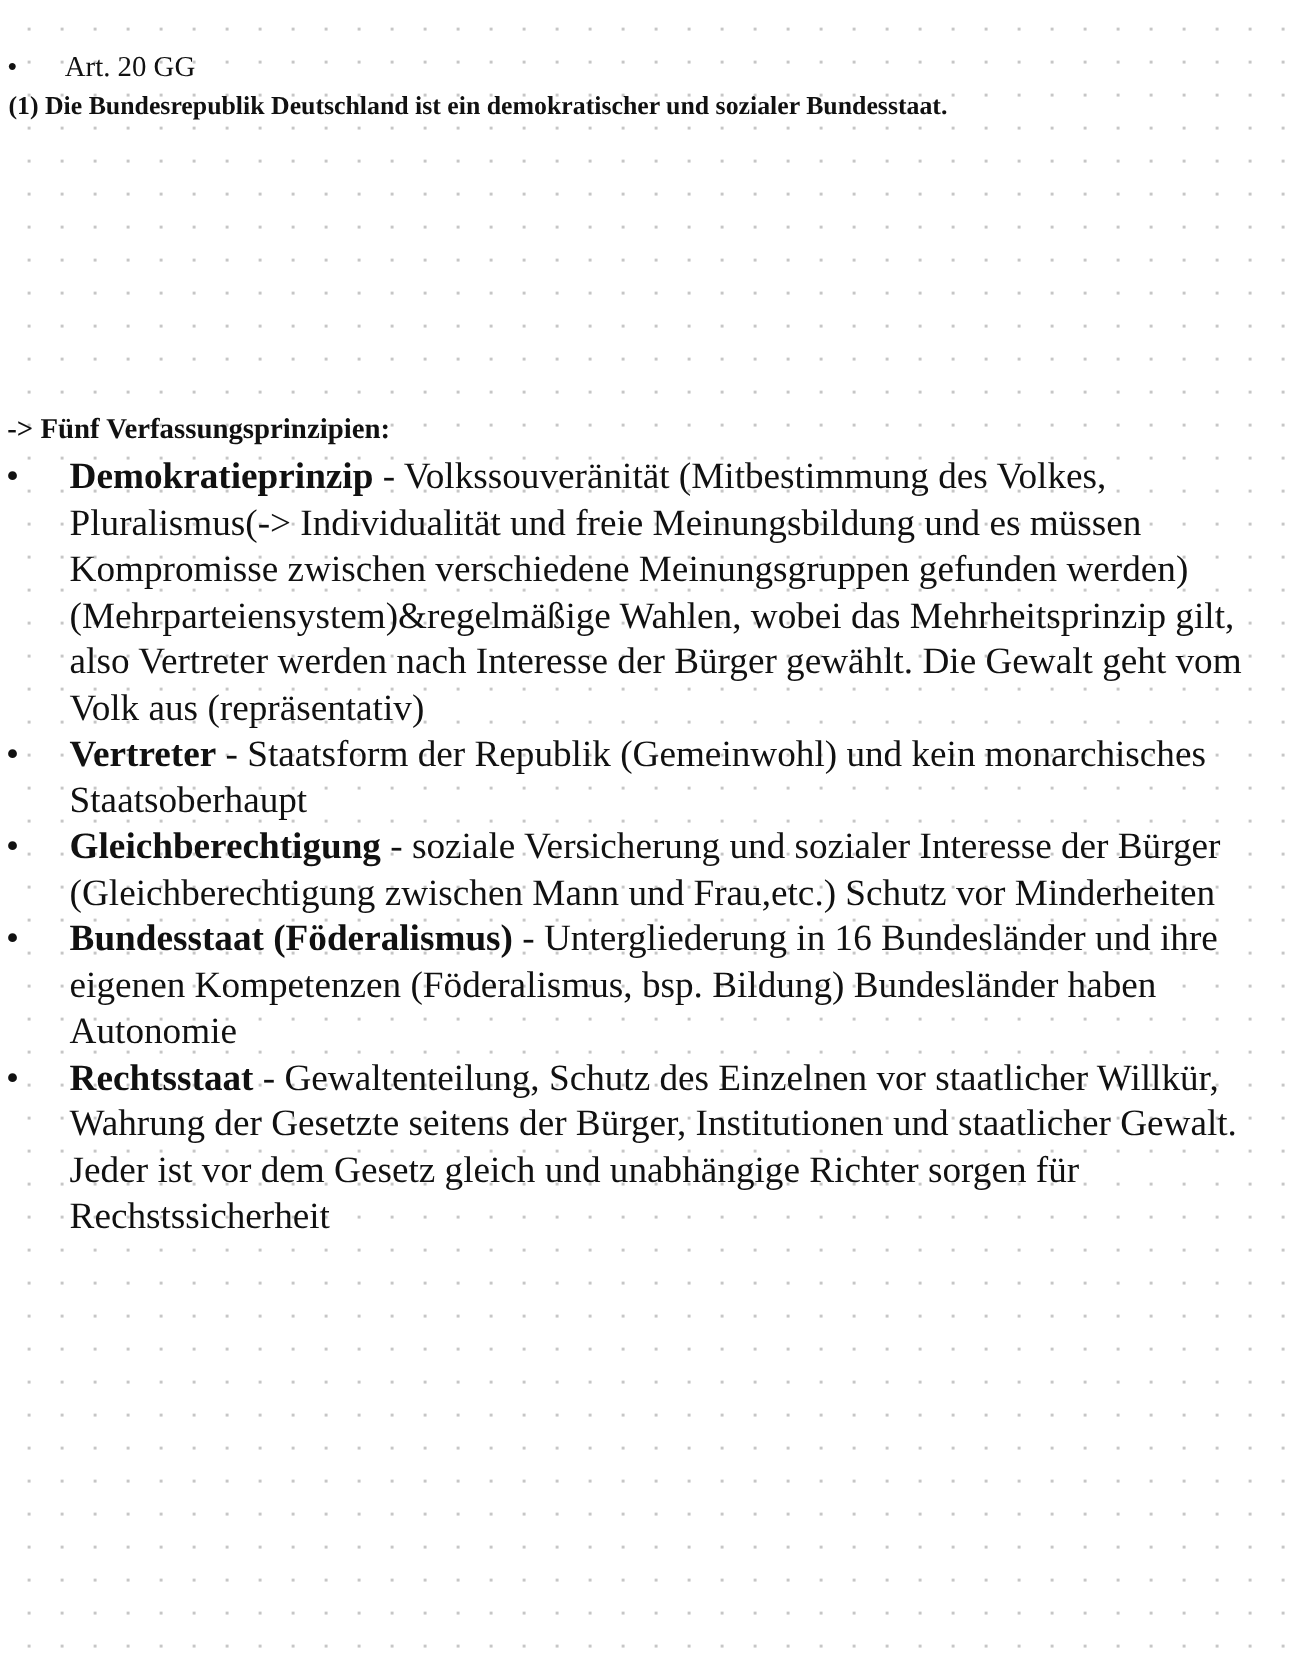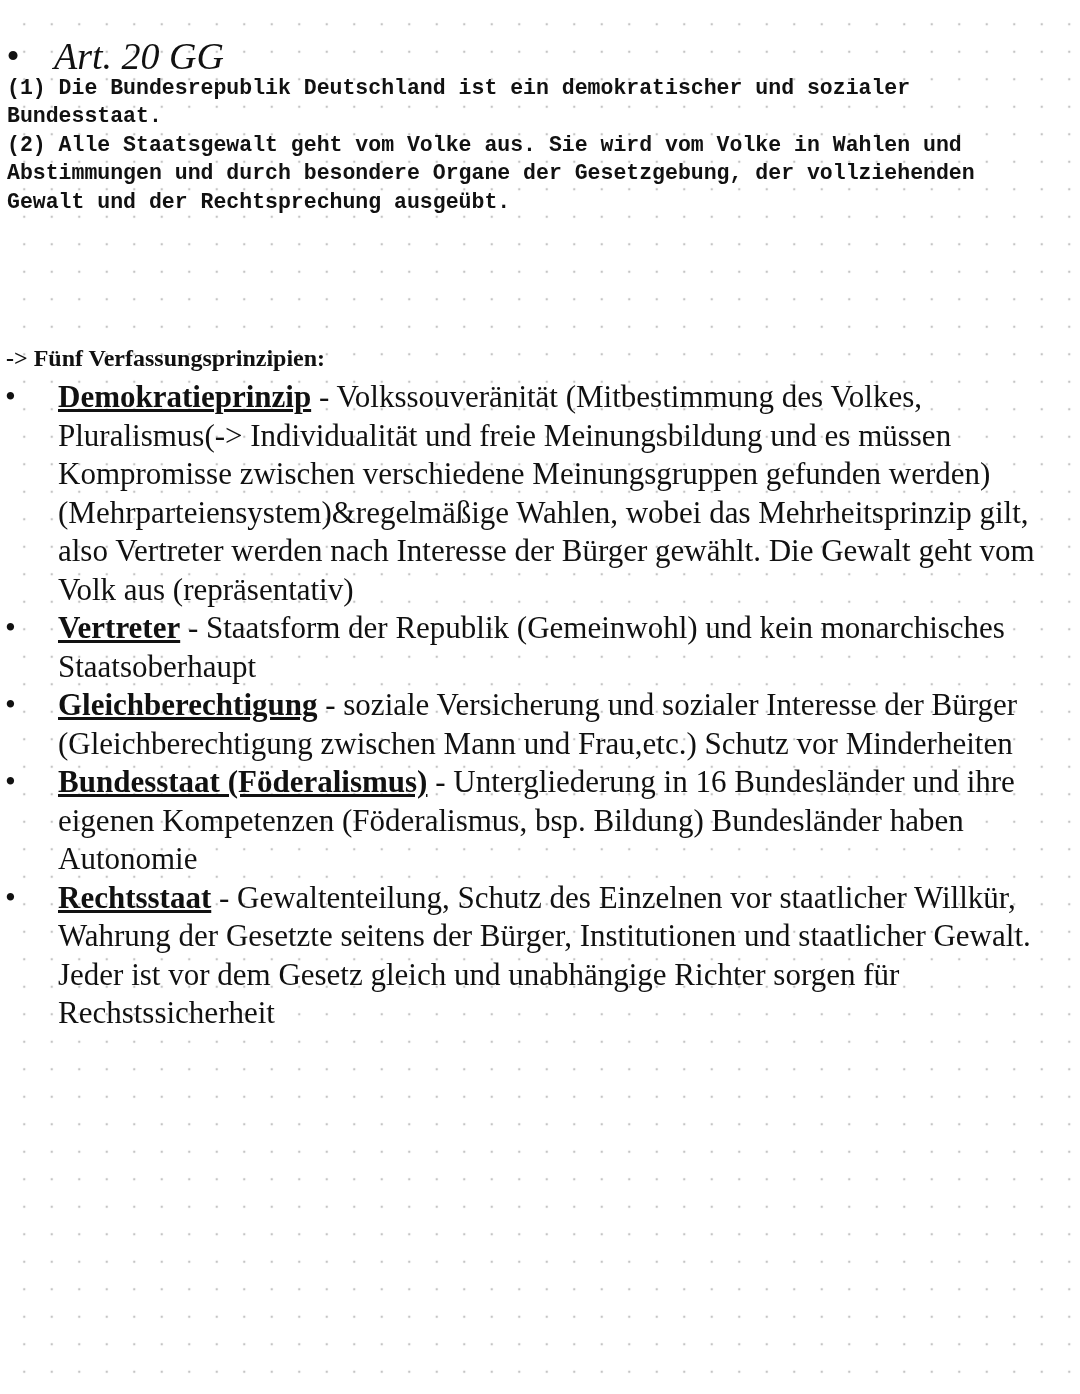--- a/index.html
+++ b/index.html
@@ -21,41 +21,39 @@
     .page {
       position: absolute;
       left: 0;
       top: 0;
       width: 1080px;
     }
     .art-heading {
       position: absolute;
       left: 6px;
       top: 38px;
-      font-size: 38px;
+      font-size: 24px;
       line-height: 36px;
       white-space: nowrap;
-      font-style: italic;
     }
     .art-heading .bullet {
       display: inline-block;
       width: 48px;
     }
     .law-text {
       position: absolute;
       left: 7px;
       top: 74px;
       width: 1040px;
       font-weight: bold;
       font-size: 21.5px;
       line-height: 28.4px;
     }
     .law-text p {
       margin: 0;
-      font-family: Liberation Mono, monospace;
     }
     .principles-heading {
       position: absolute;
       left: 6px;
       top: 338px;
       font-weight: bold;
       font-size: 24px;
       line-height: 40px;
       white-space: nowrap;
     }
@@ -75,35 +73,33 @@
       line-height: 38.5px;
       width: 990px;
     }
     .principles li .bullet {
       position: absolute;
       left: 5px;
       top: 0;
     }
     .principles li .term {
       font-weight: bold;
-      text-decoration: underline;
     }
   </style>
 </head>
 <body>
 
 <div class="page">
 
   <div class="art-heading">
     <span class="bullet">•</span><span>Art. 20 GG</span>
   </div>
 
   <div class="law-text">
     <p>(1) Die Bundesrepublik Deutschland ist ein demokratischer und sozialer Bundesstaat.</p>
-    <p>(2) Alle Staatsgewalt geht vom Volke aus. Sie wird vom Volke in Wahlen und Abstimmungen und durch besondere Organe der Gesetzgebung, der vollziehenden Gewalt und der Rechtsprechung ausgeübt.</p>
   </div>
 
   <div class="principles-heading">-&gt; Fünf Verfassungsprinzipien:</div>
 
   <ul class="principles">
     <li>
       <span class="bullet">•</span><span class="term">Demokratieprinzip</span><span> - Volkssouveränität (Mitbestimmung des Volkes, Pluralismus(-&gt; Individualität und freie Meinungsbildung und es müssen Kompromisse zwischen verschiedene Meinungsgruppen gefunden werden)(Mehrparteiensystem)&amp;regelmäßige Wahlen, wobei das Mehrheitsprinzip gilt, also Vertreter werden nach Interesse der Bürger gewählt. Die Gewalt geht vom Volk aus (repräsentativ)</span>
     </li>
     <li>
       <span class="bullet">•</span><span class="term">Vertreter</span><span> - Staatsform der Republik (Gemeinwohl) und kein monarchisches Staatsoberhaupt</span>

